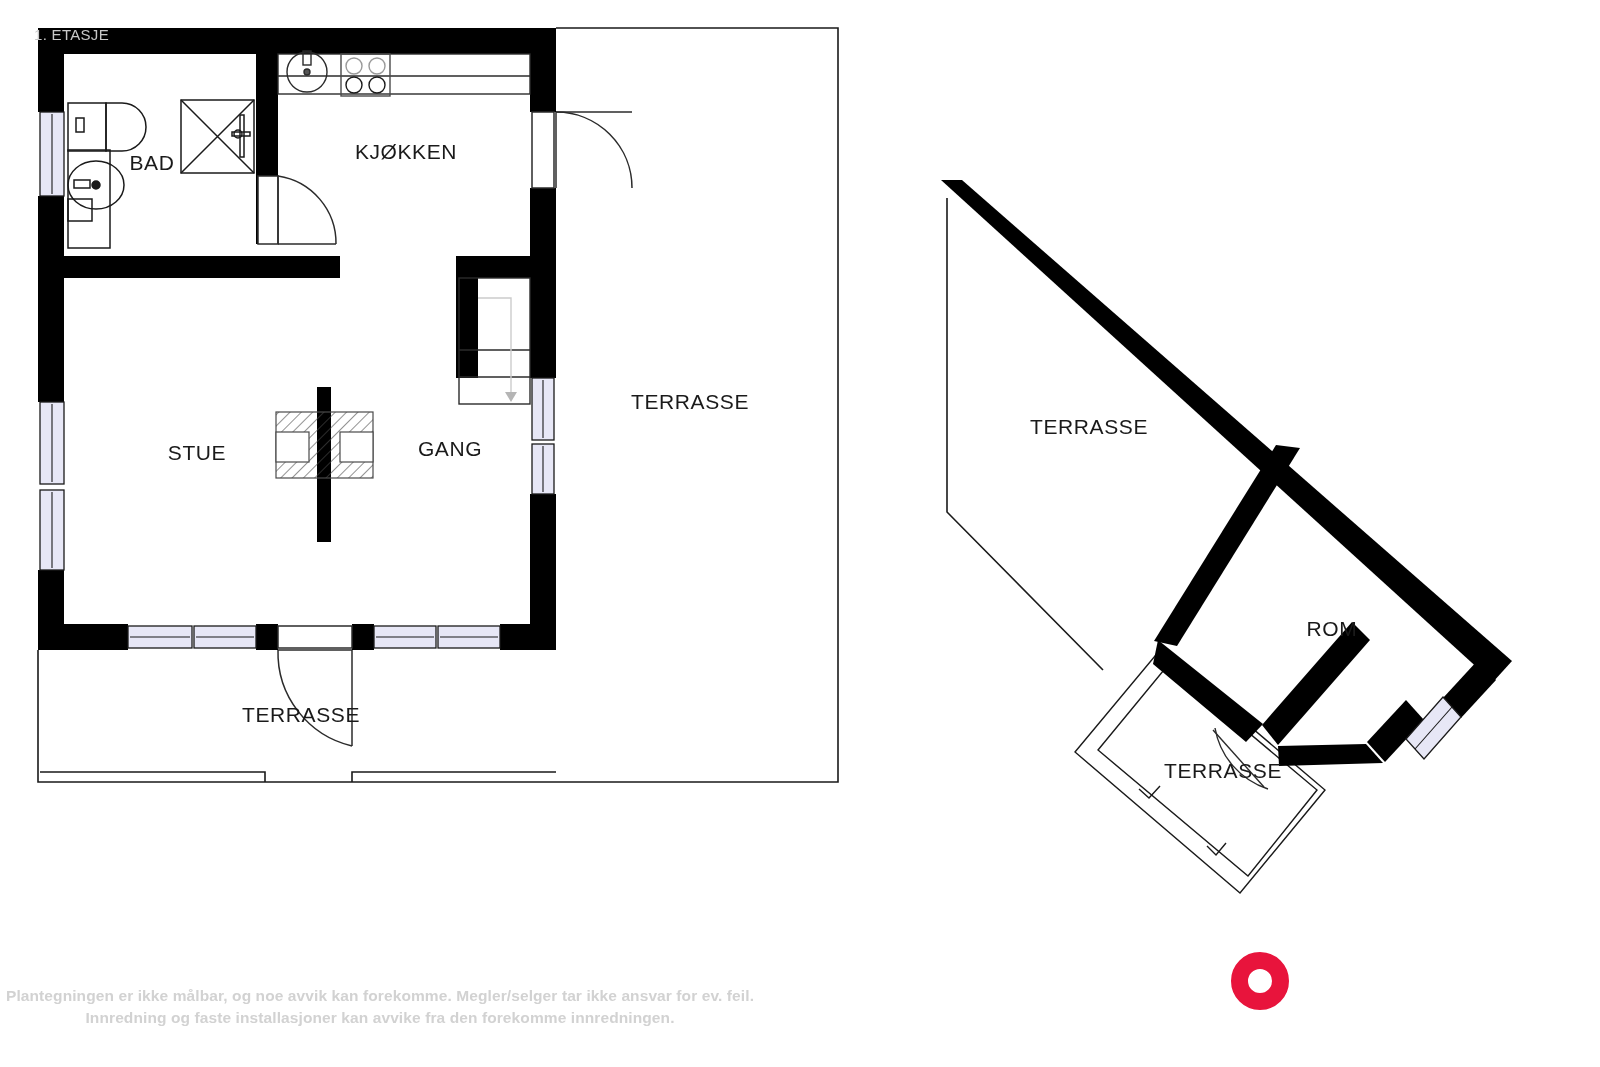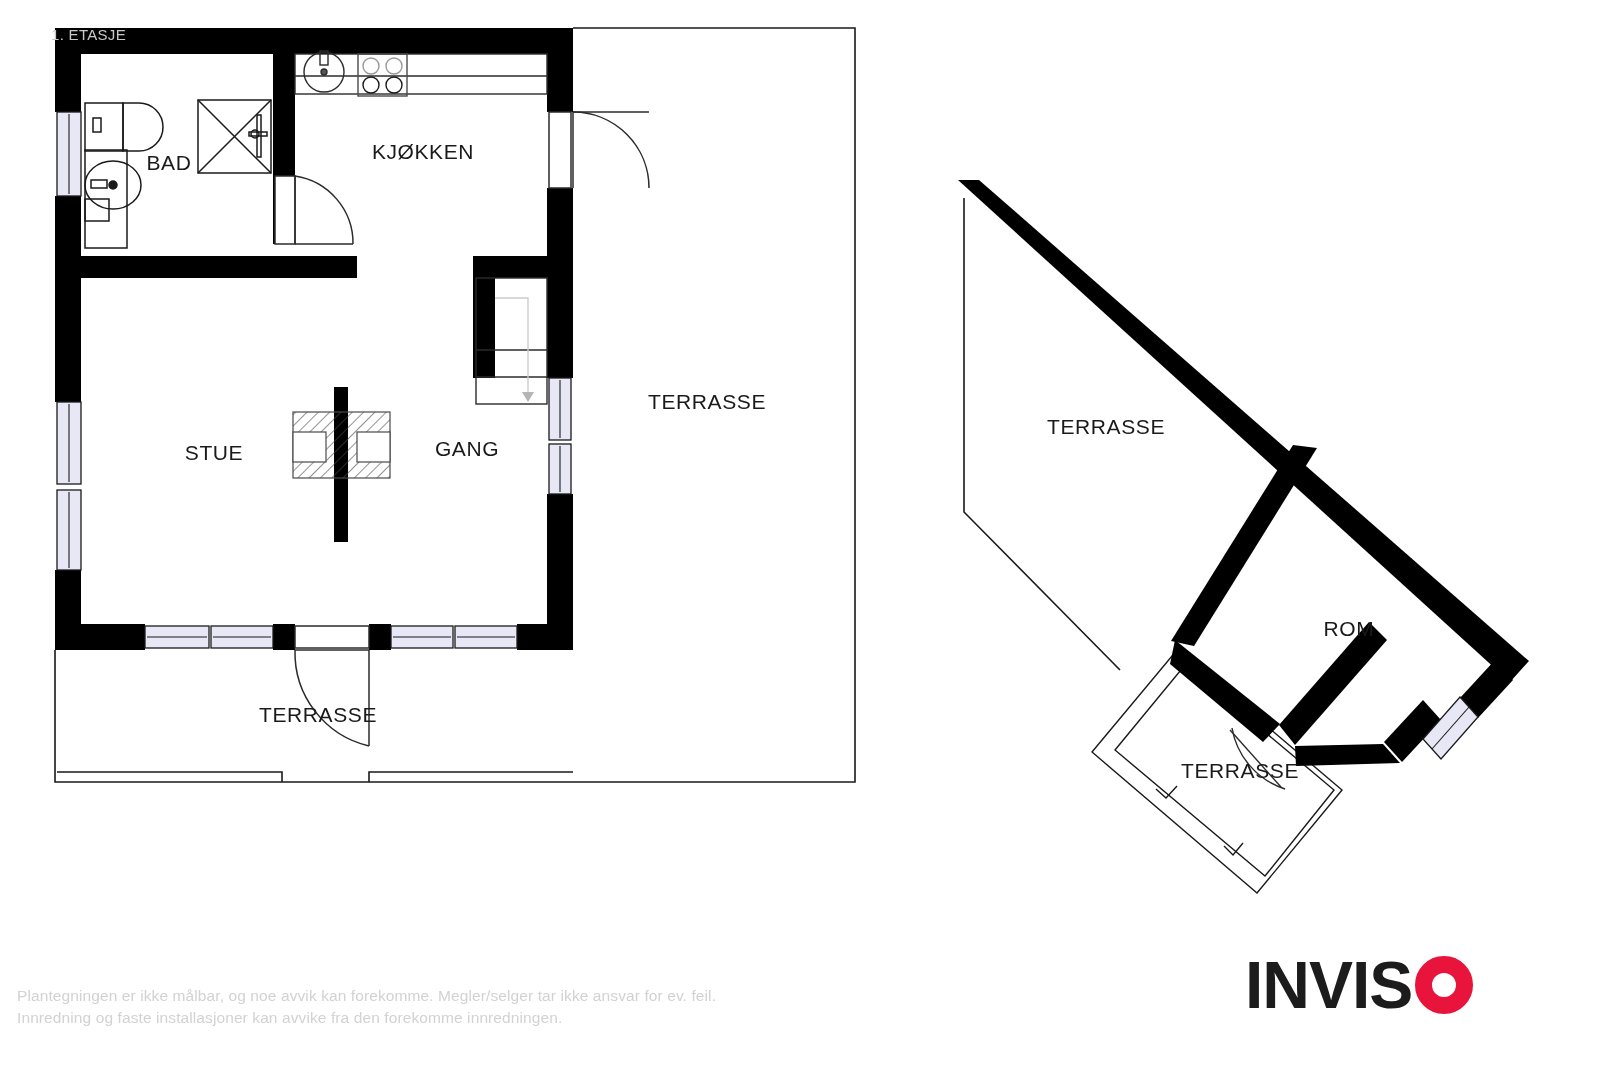--- a/index.html
+++ b/index.html
@@ -1,21 +1,21 @@
 <!DOCTYPE html>
 <html><head>
 <meta charset="utf-8">
 <style>
   html,body{margin:0;padding:0;background:#ffffff;}
   body{
     width:1600px;height:1067px;position:relative;overflow:hidden;
     font-family:"Liberation Sans", sans-serif;
     -webkit-font-smoothing:antialiased;
   }
-  #stage{position:absolute;left:17px;top:0;width:1464px;height:1067px;}
+  #stage{position:absolute;left:0;top:0;width:1464px;height:1067px;}
   svg.plan{position:absolute;left:0;top:0;width:1600px;height:1067px;}
 
   .lbl{
     font-family:"Liberation Sans", sans-serif;
     font-size:21px;
     fill:#1a1a1a;
     letter-spacing:0.6px;
     text-anchor:middle;
     dominant-baseline:middle;
   }
@@ -23,27 +23,28 @@
     font-family:"Liberation Sans", sans-serif;
     font-size:15px;
     fill:#c8c8c8;
     letter-spacing:0.3px;
   }
   .disclaimer{
     position:absolute;
     left:0;
     top:985px;
     width:760px;
-    text-align:left;
+    text-align:center;
     font-family:"Liberation Sans", sans-serif;
     font-size:15.5px;
     color:#d2d2d2;
     line-height:22px;
     letter-spacing:0.1px;
     white-space:nowrap;
+    font-weight:bold;
   }
   .disclaimer div{display:block;}
   .logo{
     position:absolute;
     left:1228px;
     top:952px;
     display:flex;
     align-items:center;
   }
   .logo-text{
@@ -291,17 +292,16 @@
       <text class="lbl" x="1223" y="772">TERRASSE</text>
     </g>
   </svg>
 
   <div class="disclaimer">
     <div>Plantegningen er ikke målbar, og noe avvik kan forekomme. Megler/selger tar ikke ansvar for ev. feil.</div>
     <div>Innredning og faste installasjoner kan avvike fra den forekomme innredningen.</div>
   </div>
 
   <div class="logo">
-    <span class="logo-text" style="color: rgb(28, 28, 28);">INVIS</span>
     <span class="logo-o" style="border-color: rgb(232, 20, 60);"></span>
   </div>
 
 </div>
 
 </body></html>

